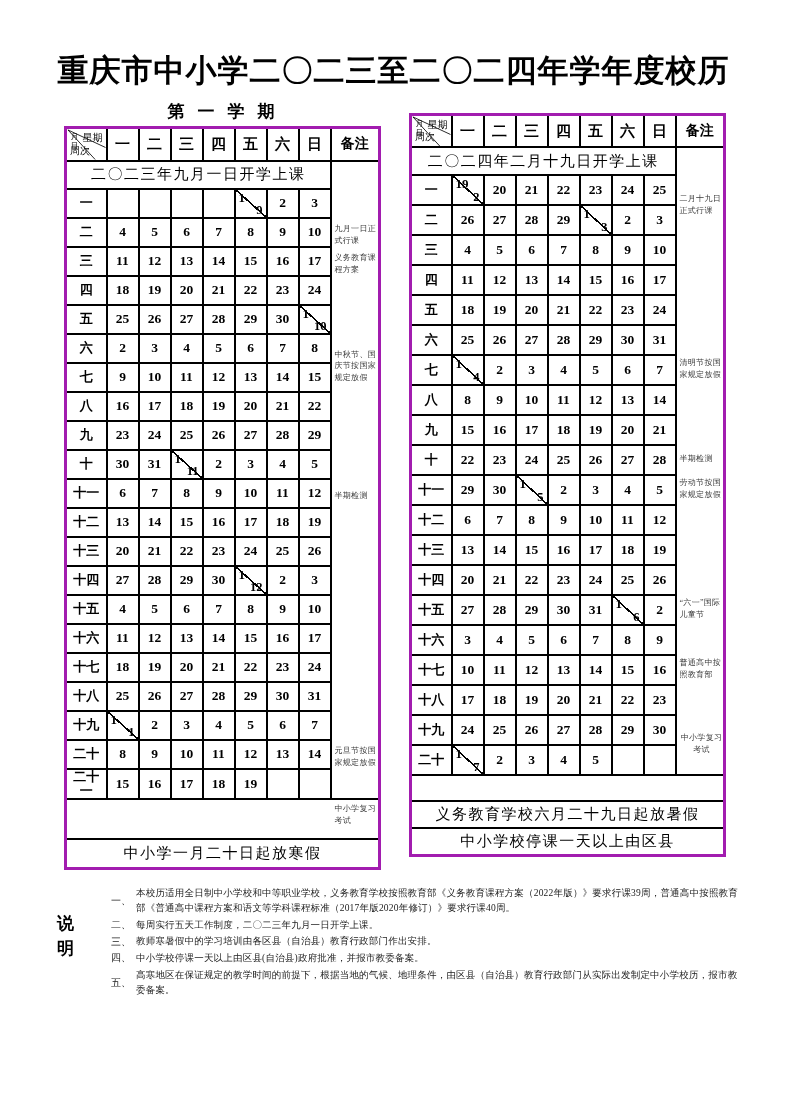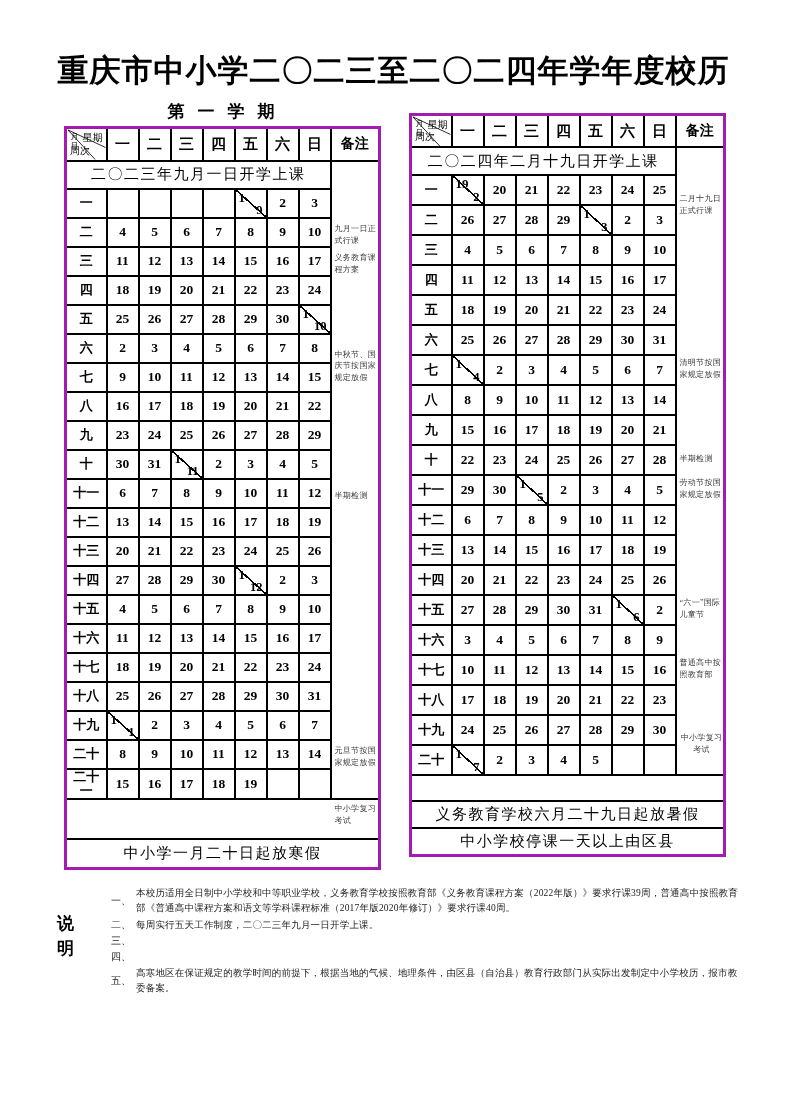--- a/index.html
+++ b/index.html
@@ -702,23 +702,25 @@
         <div class="note-item">
           <div class="note-no">一、</div>
           <div class="note-text">本校历适用全日制中小学校和中等职业学校，义务教育学校按照教育部《义务教育课程方案（2022年版）》要求行课39周，普通高中按照教育部《普通高中课程方案和语文等学科课程标准（2017年版2020年修订）》要求行课40周。</div>
         </div>
         <div class="note-item">
           <div class="note-no">二、</div>
           <div class="note-text">每周实行五天工作制度，二〇二三年九月一日开学上课。</div>
         </div>
         <div class="note-item">
           <div class="note-no">三、</div>
+          <div class="note-text">教师寒暑假中的学习培训由各区县（自治县）教育行政部门作出安排。</div>
         </div>
         <div class="note-item">
           <div class="note-no">四、</div>
+          <div class="note-text">中小学校停课一天以上由区县(自治县)政府批准，并报市教委备案。</div>
         </div>
         <div class="note-item">
           <div class="note-no">五、</div>
           <div class="note-text">高寒地区在保证规定的教学时间的前提下，根据当地的气候、地理条件，由区县（自治县）教育行政部门从实际出发制定中小学校历，报市教委备案。</div>
         </div>
       </div>
   </div>
 
 </div>
 

